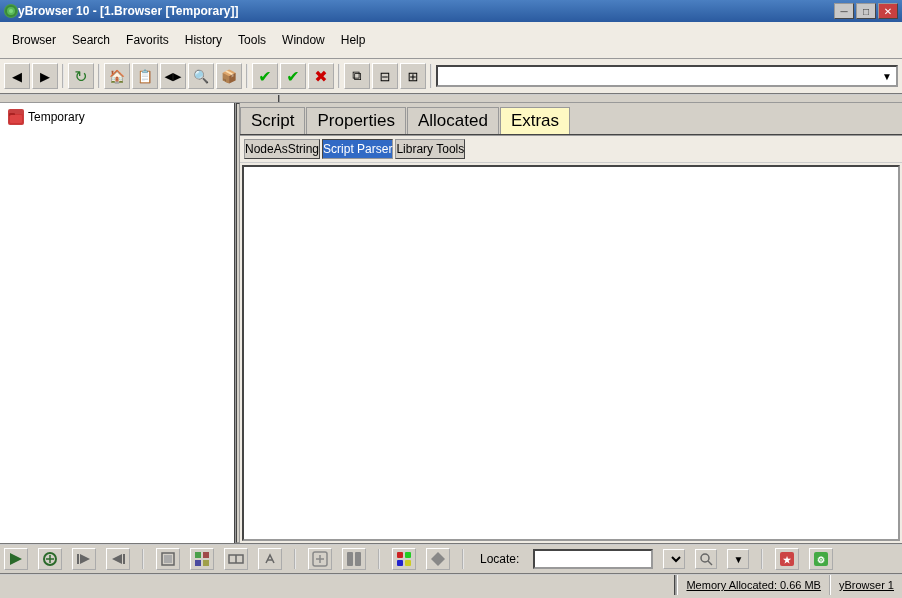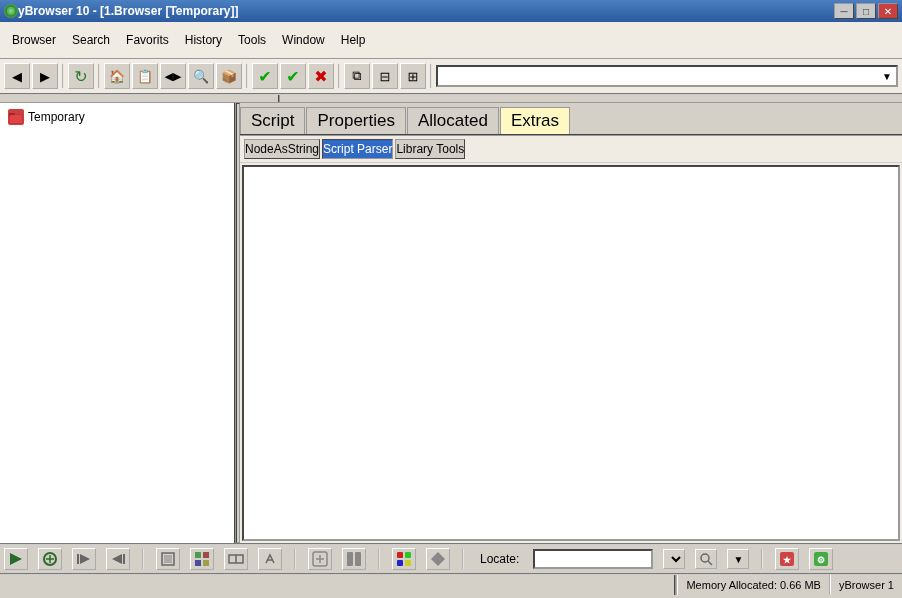--- a/index.html
+++ b/index.html
@@ -158,20 +158,21 @@
       cursor: pointer; display: flex; align-items: center; justify-content: center; font-size: 10px;
     }
 
     
     #status-bar {
       height: 22px;
       background: #d4d0c8;
       border-top: 2px groove #ccc;
       display: flex;
       align-items: center;
+      text-decoration: underline;
     }
     .status-segment {
       padding: 0 8px;
       border-right: 2px groove #999;
       font-size: 11px;
       height: 100%;
       display: flex;
       align-items: center;
     }
     .status-segment:first-child { flex: 1; }

